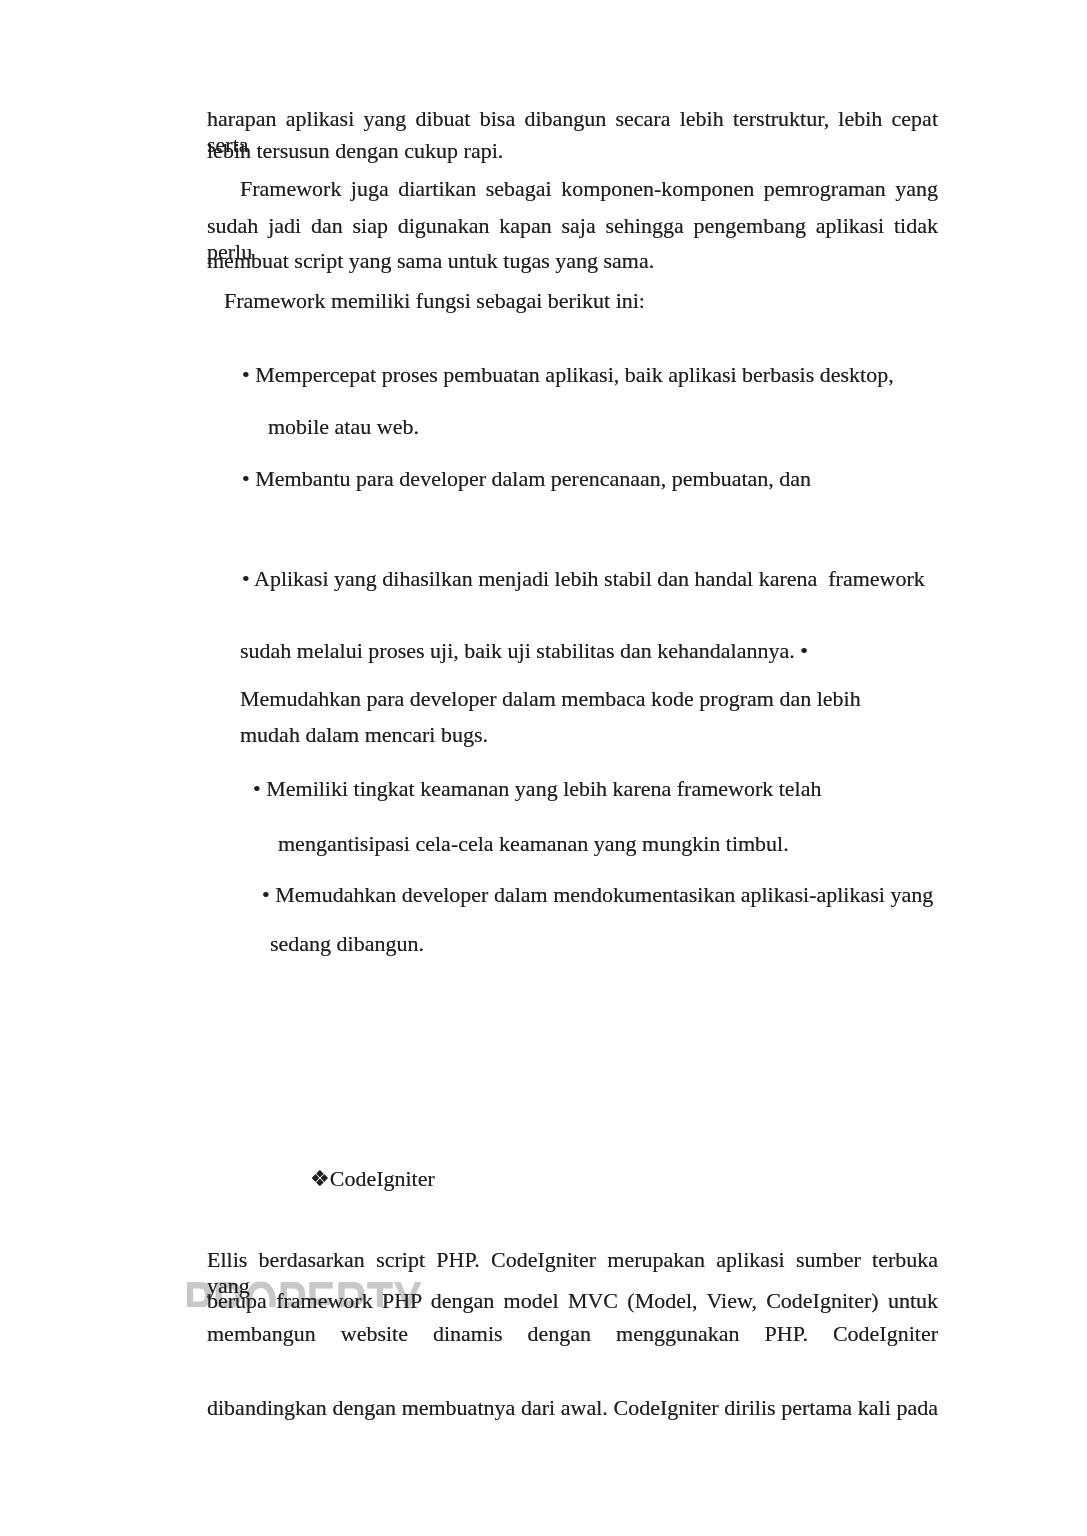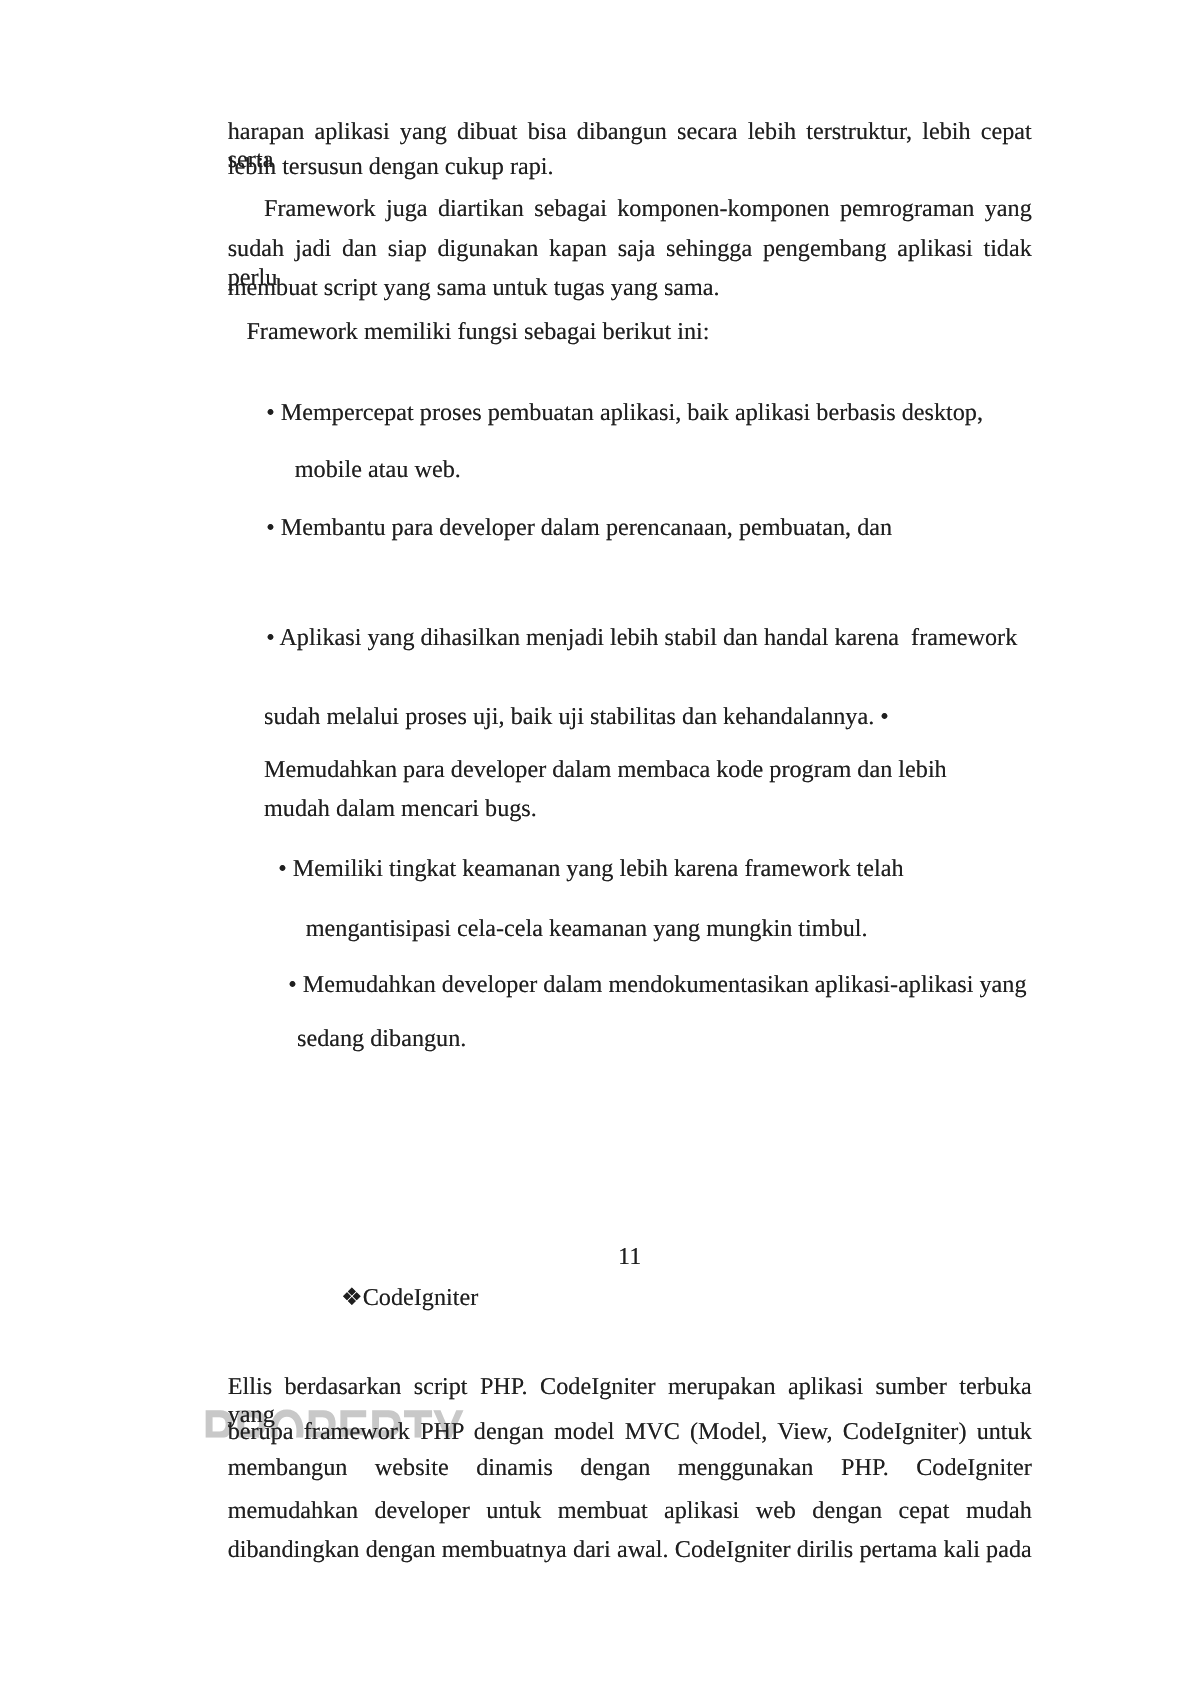--- a/index.html
+++ b/index.html
@@ -67,22 +67,20 @@
   <div class="line" style="left:242px; top:466px;">• Membantu para developer dalam perencanaan, pembuatan, dan</div>
   <div class="line" style="left:242px; top:566px;">• Aplikasi yang dihasilkan menjadi lebih stabil dan handal karena  framework</div>
   <div class="line" style="left:240px; top:686px;">Memudahkan para developer dalam membaca kode program dan lebih</div>
   <div class="line" style="left:240px; top:638px;">sudah melalui proses uji, baik uji stabilitas dan kehandalannya. •</div>
   <div class="line" style="left:240px; top:722px;">mudah dalam mencari bugs.</div>
   <div class="line" style="left:253px; top:776px;">• Memiliki tingkat keamanan yang lebih karena framework telah</div>
   <div class="line" style="left:278px; top:831px;">mengantisipasi cela-cela keamanan yang mungkin timbul.</div>
   <div class="line" style="left:242px; top:882px;margin-left:20px;">• Memudahkan developer dalam mendokumentasikan aplikasi-aplikasi yang</div>
   <div class="line" style="left:270px; top:931px;">sedang dibangun.</div>
 
-  <div class="line center" style="left:207px; top:1129px; width:731px;">11</div>
 
   <div class="line" style="left:310px; top:1166px;text-align:center;">❖CodeIgniter</div>
   <div class="line just" style="left:207px; top:1247px; width:731px;">Ellis berdasarkan script PHP. CodeIgniter merupakan aplikasi sumber terbuka yang</div>
   <div class="line just" style="left:207px; top:1288px; width:731px;">berupa framework PHP dengan model MVC (Model, View, CodeIgniter) untuk</div>
   <div class="line just" style="left:207px; top:1321px; width:731px;">membangun website dinamis dengan menggunakan PHP. CodeIgniter</div>
-  <div class="line just" style="left:207px; top:1360px; width:731px;">memudahkan developer untuk membuat aplikasi web dengan cepat mudah</div>
   <div class="line just" style="left:207px; top:1395px; width:731px;">dibandingkan dengan membuatnya dari awal. CodeIgniter dirilis pertama kali pada</div>
 
 </div>
 
 </body></html>

